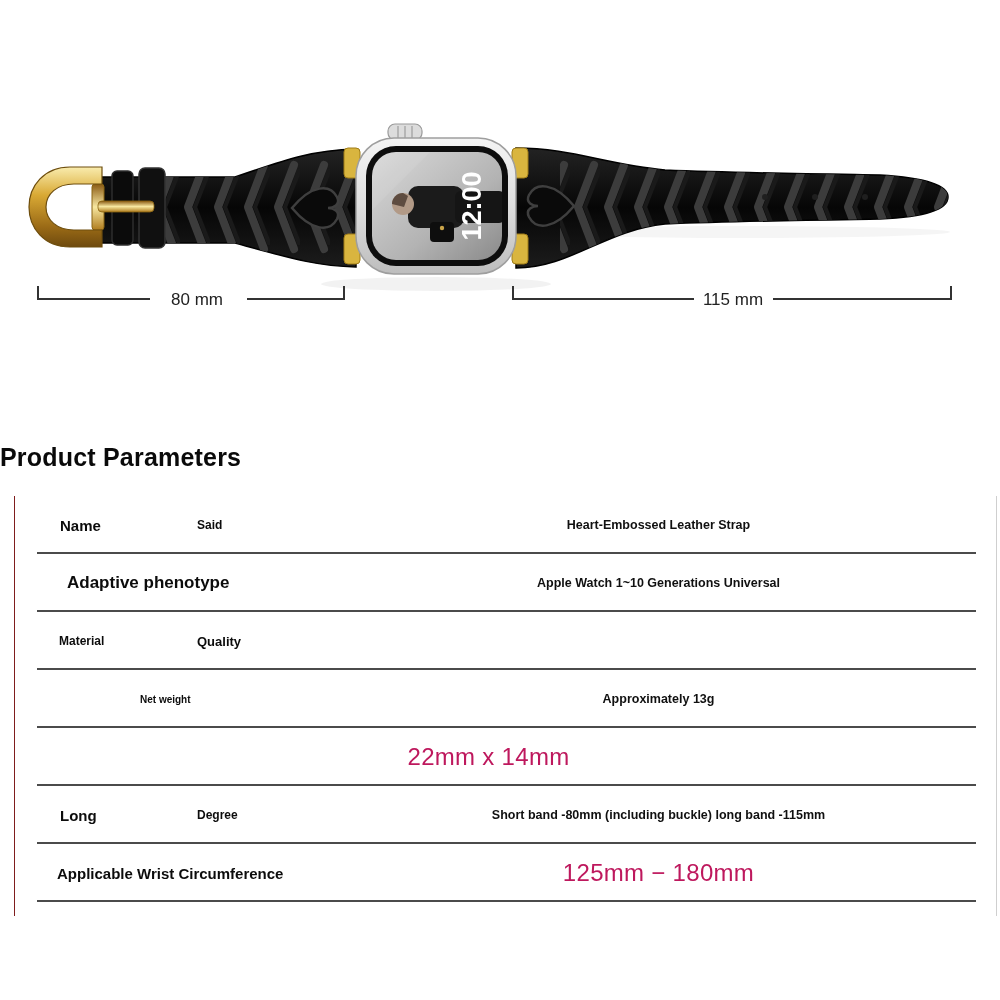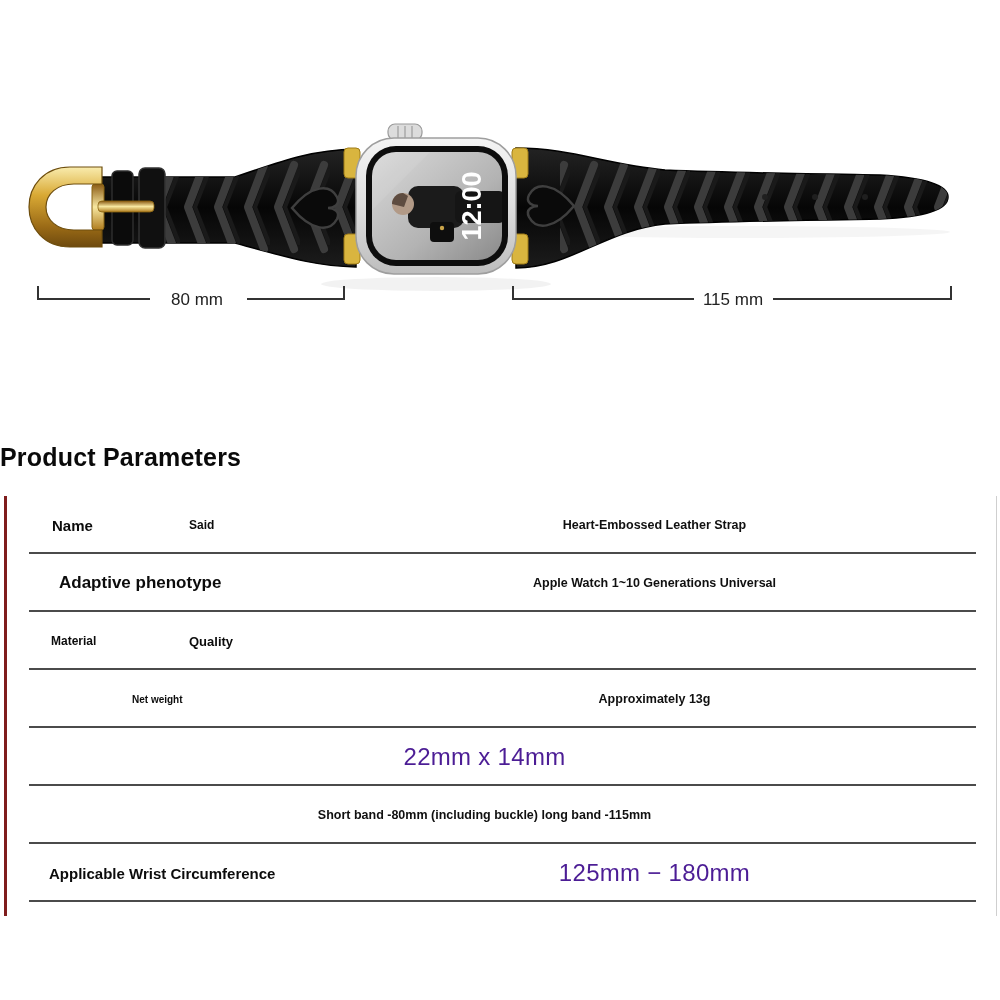--- a/index.html
+++ b/index.html
@@ -8,22 +8,22 @@
     font-family:"Liberation Sans", sans-serif;color:#111;
     overflow:hidden;
   }
   .figure{position:relative;width:1000px;height:330px;}
   .figure svg{display:block;}
   .title{
     margin-top:110px;font-size:25px;font-weight:bold;
     color:#0a0a0a;letter-spacing:0.2px;line-height:34px;
   }
   .params{
-    margin-top:22px;margin-left:4px;margin-right:3px;
-    border-left:3px solid #7f1d1d;border-right:1px solid #cfcfcf;
+    margin-top:22px;margin-left:14px;margin-right:3px;
+    border-left:1px solid #7f1d1d;border-right:1px solid #cfcfcf;
     padding-bottom:14px;
   }
   .row{
     position:relative;height:58px;display:flex;align-items:center;
     justify-content:space-between;
   }
   .row::after{
     content:"";position:absolute;left:22px;right:20px;bottom:0;height:2px;
     background:#4b4b4b;
   }
@@ -35,21 +35,21 @@
   .l2{left:182px;}
   .r1 .l1{left:45px;font-size:15px}   .r1 .l2{font-size:12px}
   .r2 .l1{left:52px;font-size:17px}
   .r3 .l1{left:44px;font-size:12px}   .r3 .l2{font-size:13px}
   .r4 .l1{left:125px;font-size:10px}
   .r5 .l1{left:115px;font-size:15px}
   .r6 .l1{left:45px;font-size:15px}   .r6 .l2{font-size:12px}
   .r7 .l1{left:42px;font-size:15px}
   .value{flex:1;text-align:center;padding-right:34px;white-space:nowrap;}
   .val-sm{font-weight:bold;font-size:12.5px;color:#101010;}
-  .val-lg{font-weight:400;font-size:24px;color:#4c1d95;letter-spacing:0.3px;}
+  .val-lg{font-weight:400;font-size:24px;color:#be185d;letter-spacing:0.3px;}
 </style>
 </head>
 <body>
 
 <div class="figure">
 <svg width="1000" height="330" viewBox="0 0 1000 330">
   <defs>
     <linearGradient id="goldGrad" x1="0" y1="0" x2="0" y2="1">
       <stop offset="0" stop-color="#f9ecae"></stop>
       <stop offset="0.35" stop-color="#d9a934"></stop>
@@ -194,20 +194,24 @@
     <div class="labels">
       <span class="l1">Net weight</span>
       <span class="l2"></span>
     </div>
     <div class="value val-sm">Approximately 13g</div>
   </div>
   <div class="row r5">
     <div class="value val-lg">22mm x 14mm</div>
   </div>
   <div class="row r6">
+    <div class="labels">
+      <span class="l1">Long</span>
+      <span class="l2">Degree</span>
+    </div>
     <div class="value val-sm">Short band -80mm (including buckle) long band -115mm</div>
   </div>
   <div class="row r7">
     <div class="labels">
       <span class="l1">Applicable Wrist Circumference</span>
       <span class="l2"></span>
     </div>
     <div class="value val-lg">125mm − 180mm</div>
   </div>
 </div>

